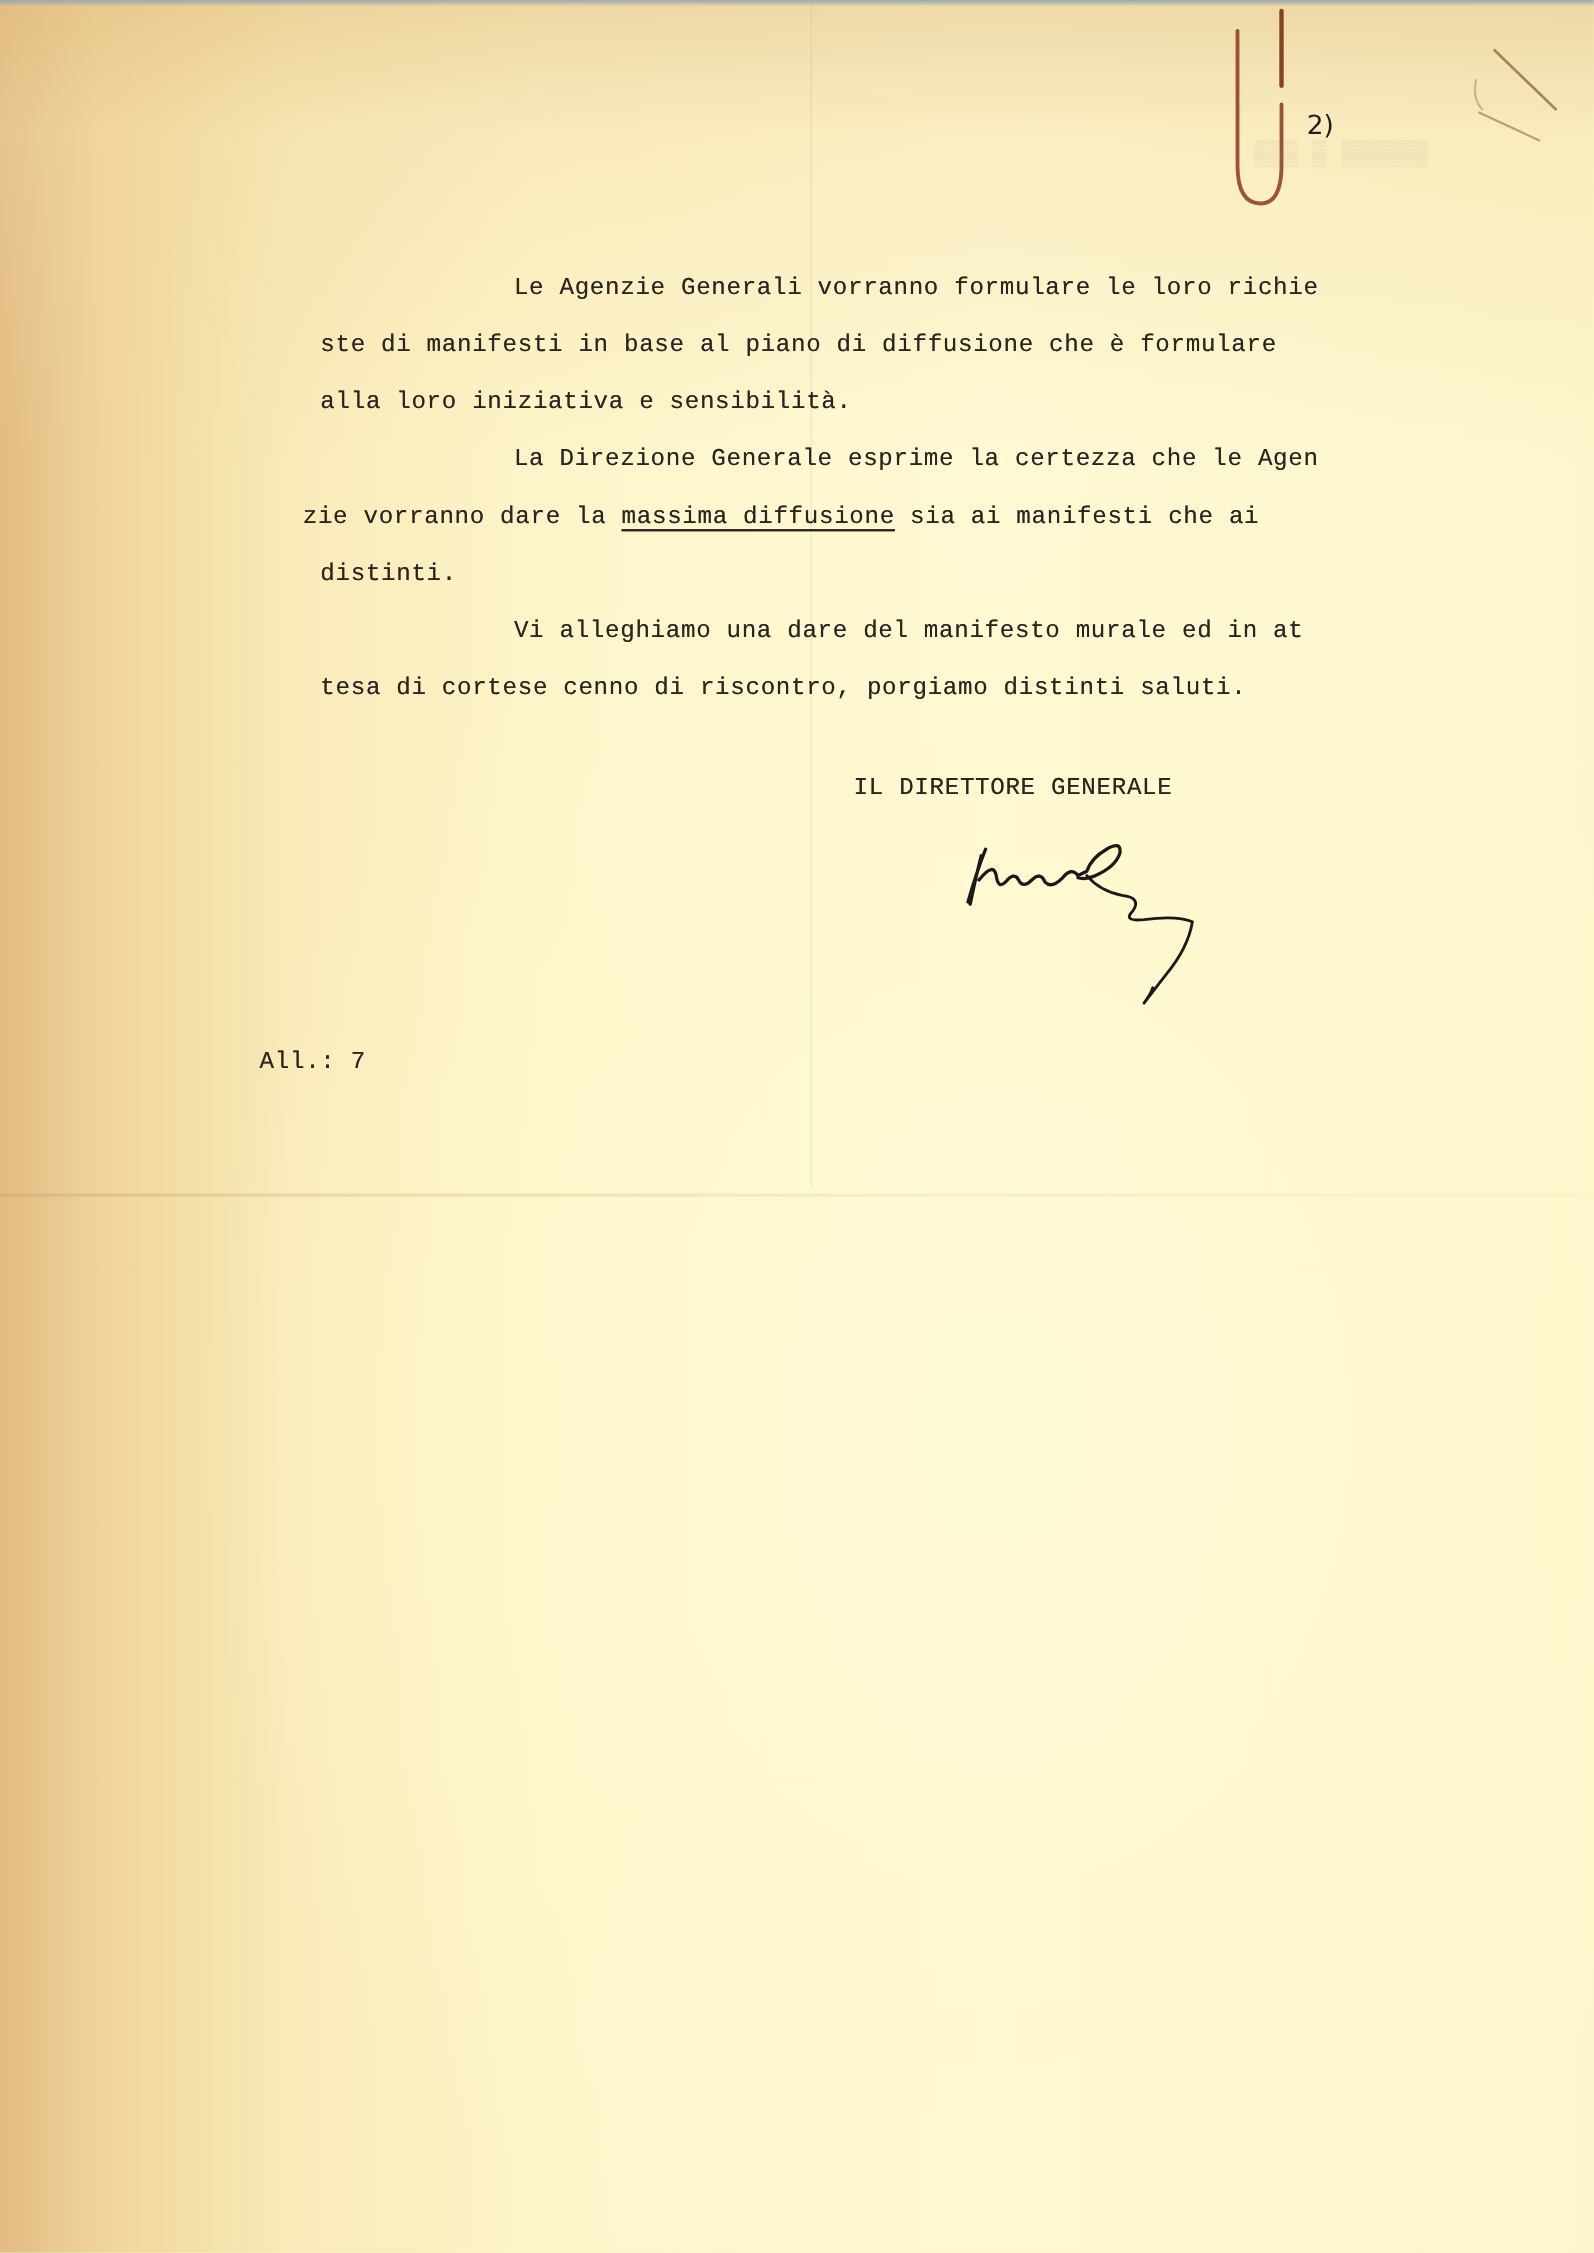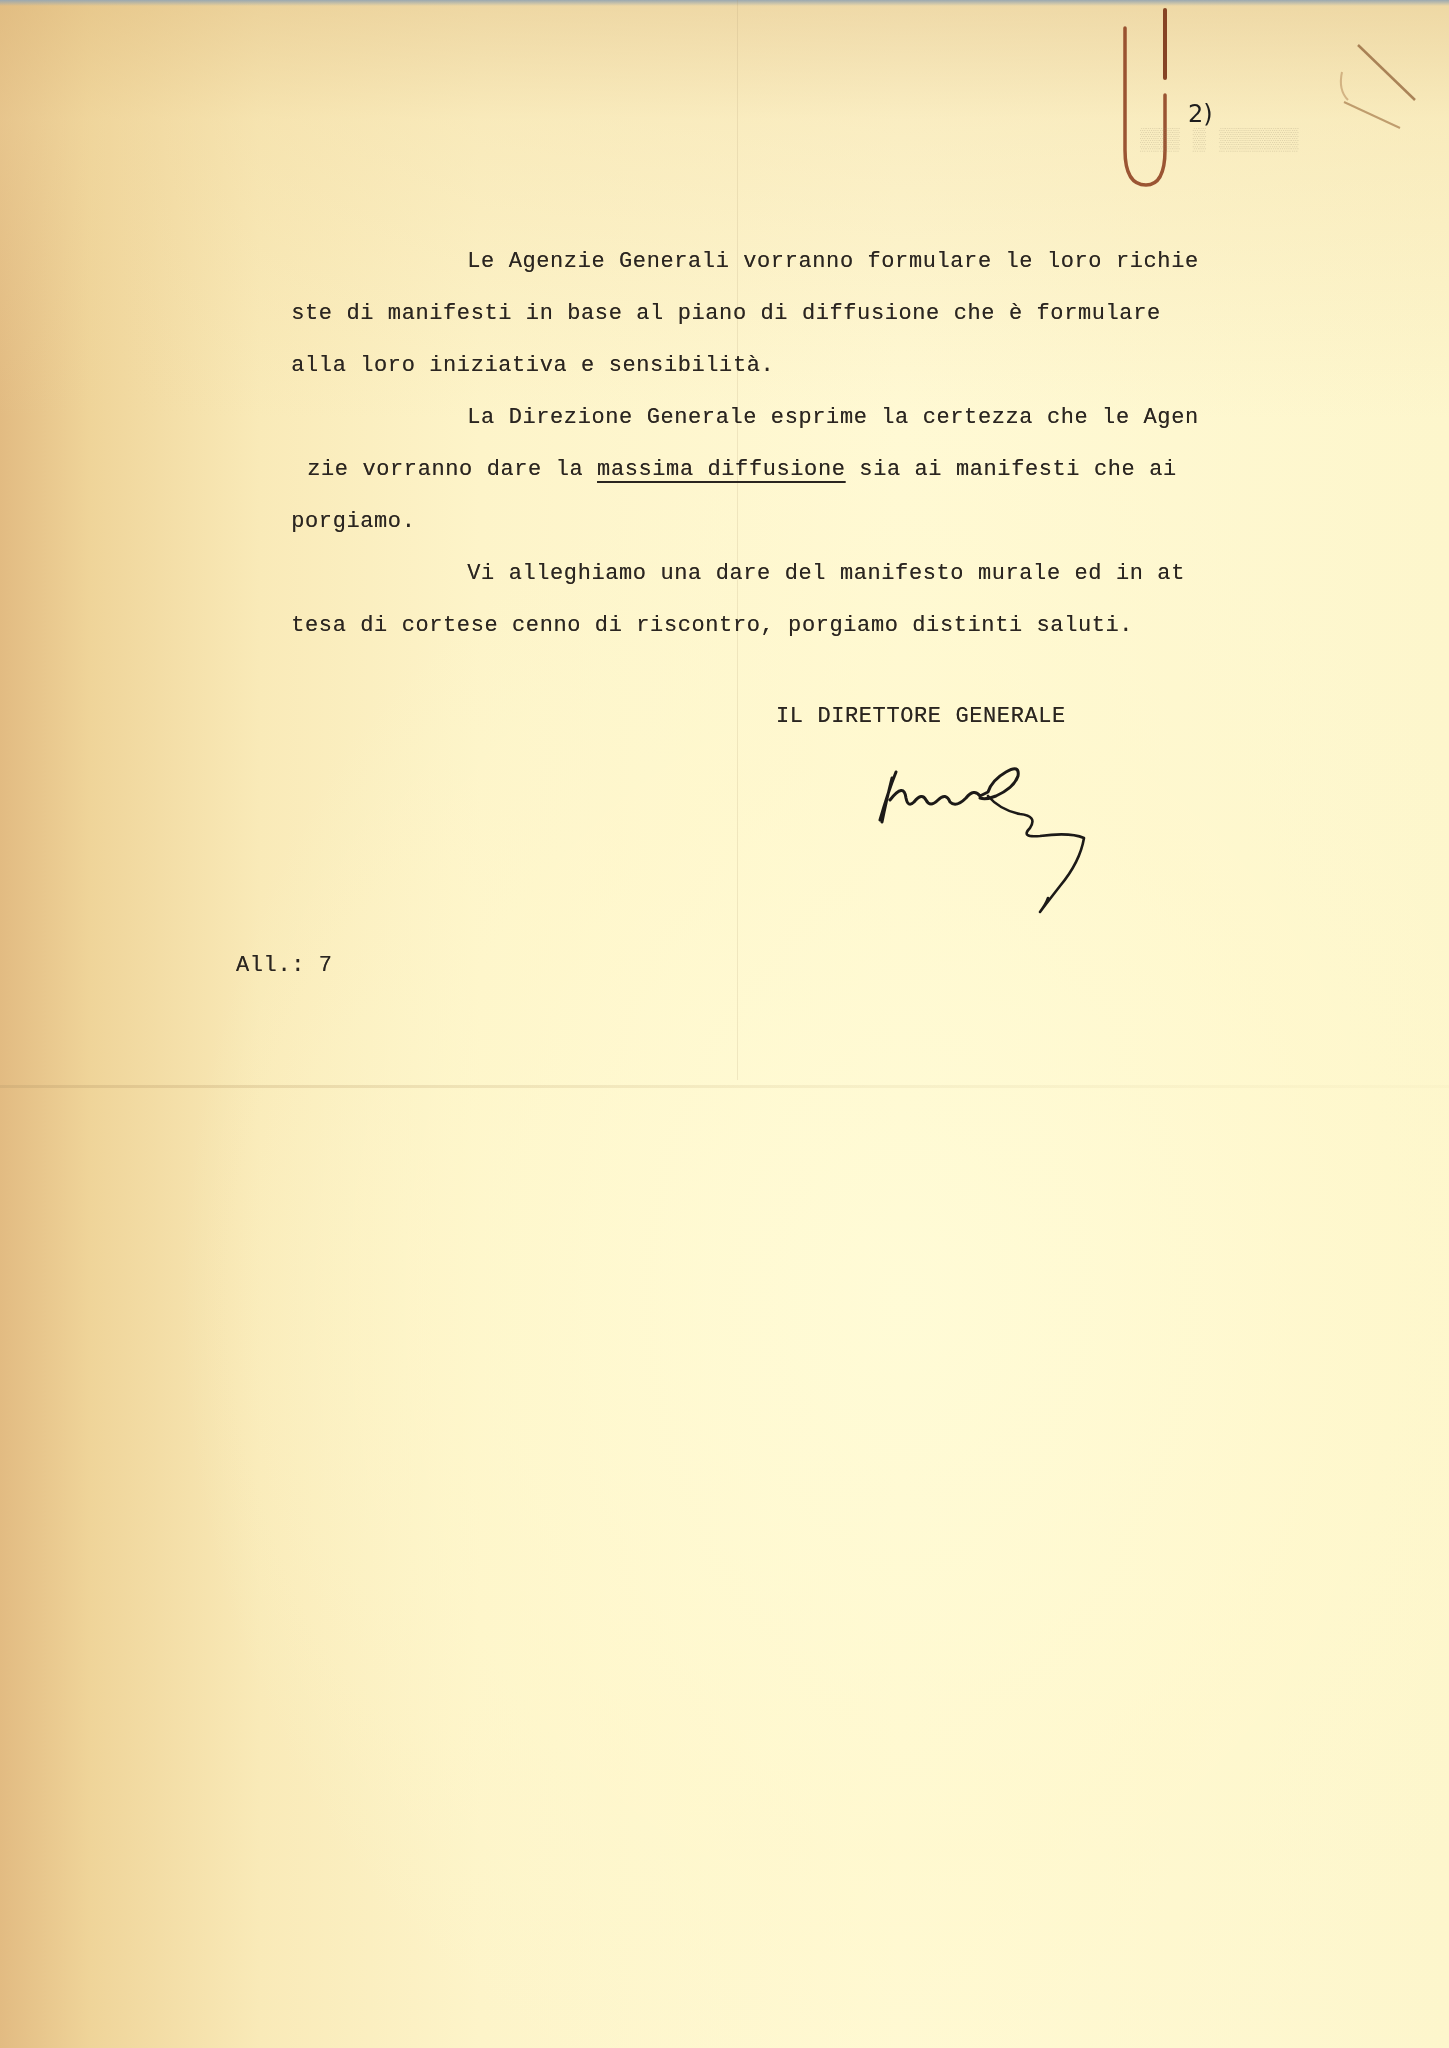--- a/index.html
+++ b/index.html
@@ -121,25 +121,25 @@
   <div class="typed" style="left:236px; top:281px;">
     <span>ste di manifesti in base al piano di diffusione che è formulare</span>
   </div>
   <div class="typed" style="left:236px; top:333px;">
     <span>alla loro iniziativa e sensibilità.</span>
   </div>
 
   <div class="typed" style="left:412px; top:385px;">
     <span>La Direzione Generale esprime la certezza che le Agen</span>
   </div>
-  <div class="typed" style="left:252px; top:437px;">
+  <div class="typed" style="left:220px; top:437px;">
     <span>zie vorranno dare la </span><span class="u">massima diffusione</span><span> sia ai manifesti che ai</span>
   </div>
   <div class="typed" style="left:236px; top:489px;">
-    <span>porgiamo.</span>
+    <span>distinti.</span>
   </div>
 
   <div class="typed" style="left:412px; top:541px;">
     <span>Vi alleghiamo una dare del manifesto murale ed in at</span>
   </div>
   <div class="typed" style="left:236px; top:593px;">
     <span>tesa di cortese cenno di riscontro, porgiamo distinti saluti.</span>
   </div>
 
   <div class="typed" style="left:776px; top:706px;text-align:right;">IL DIRETTORE GENERALE</div>

